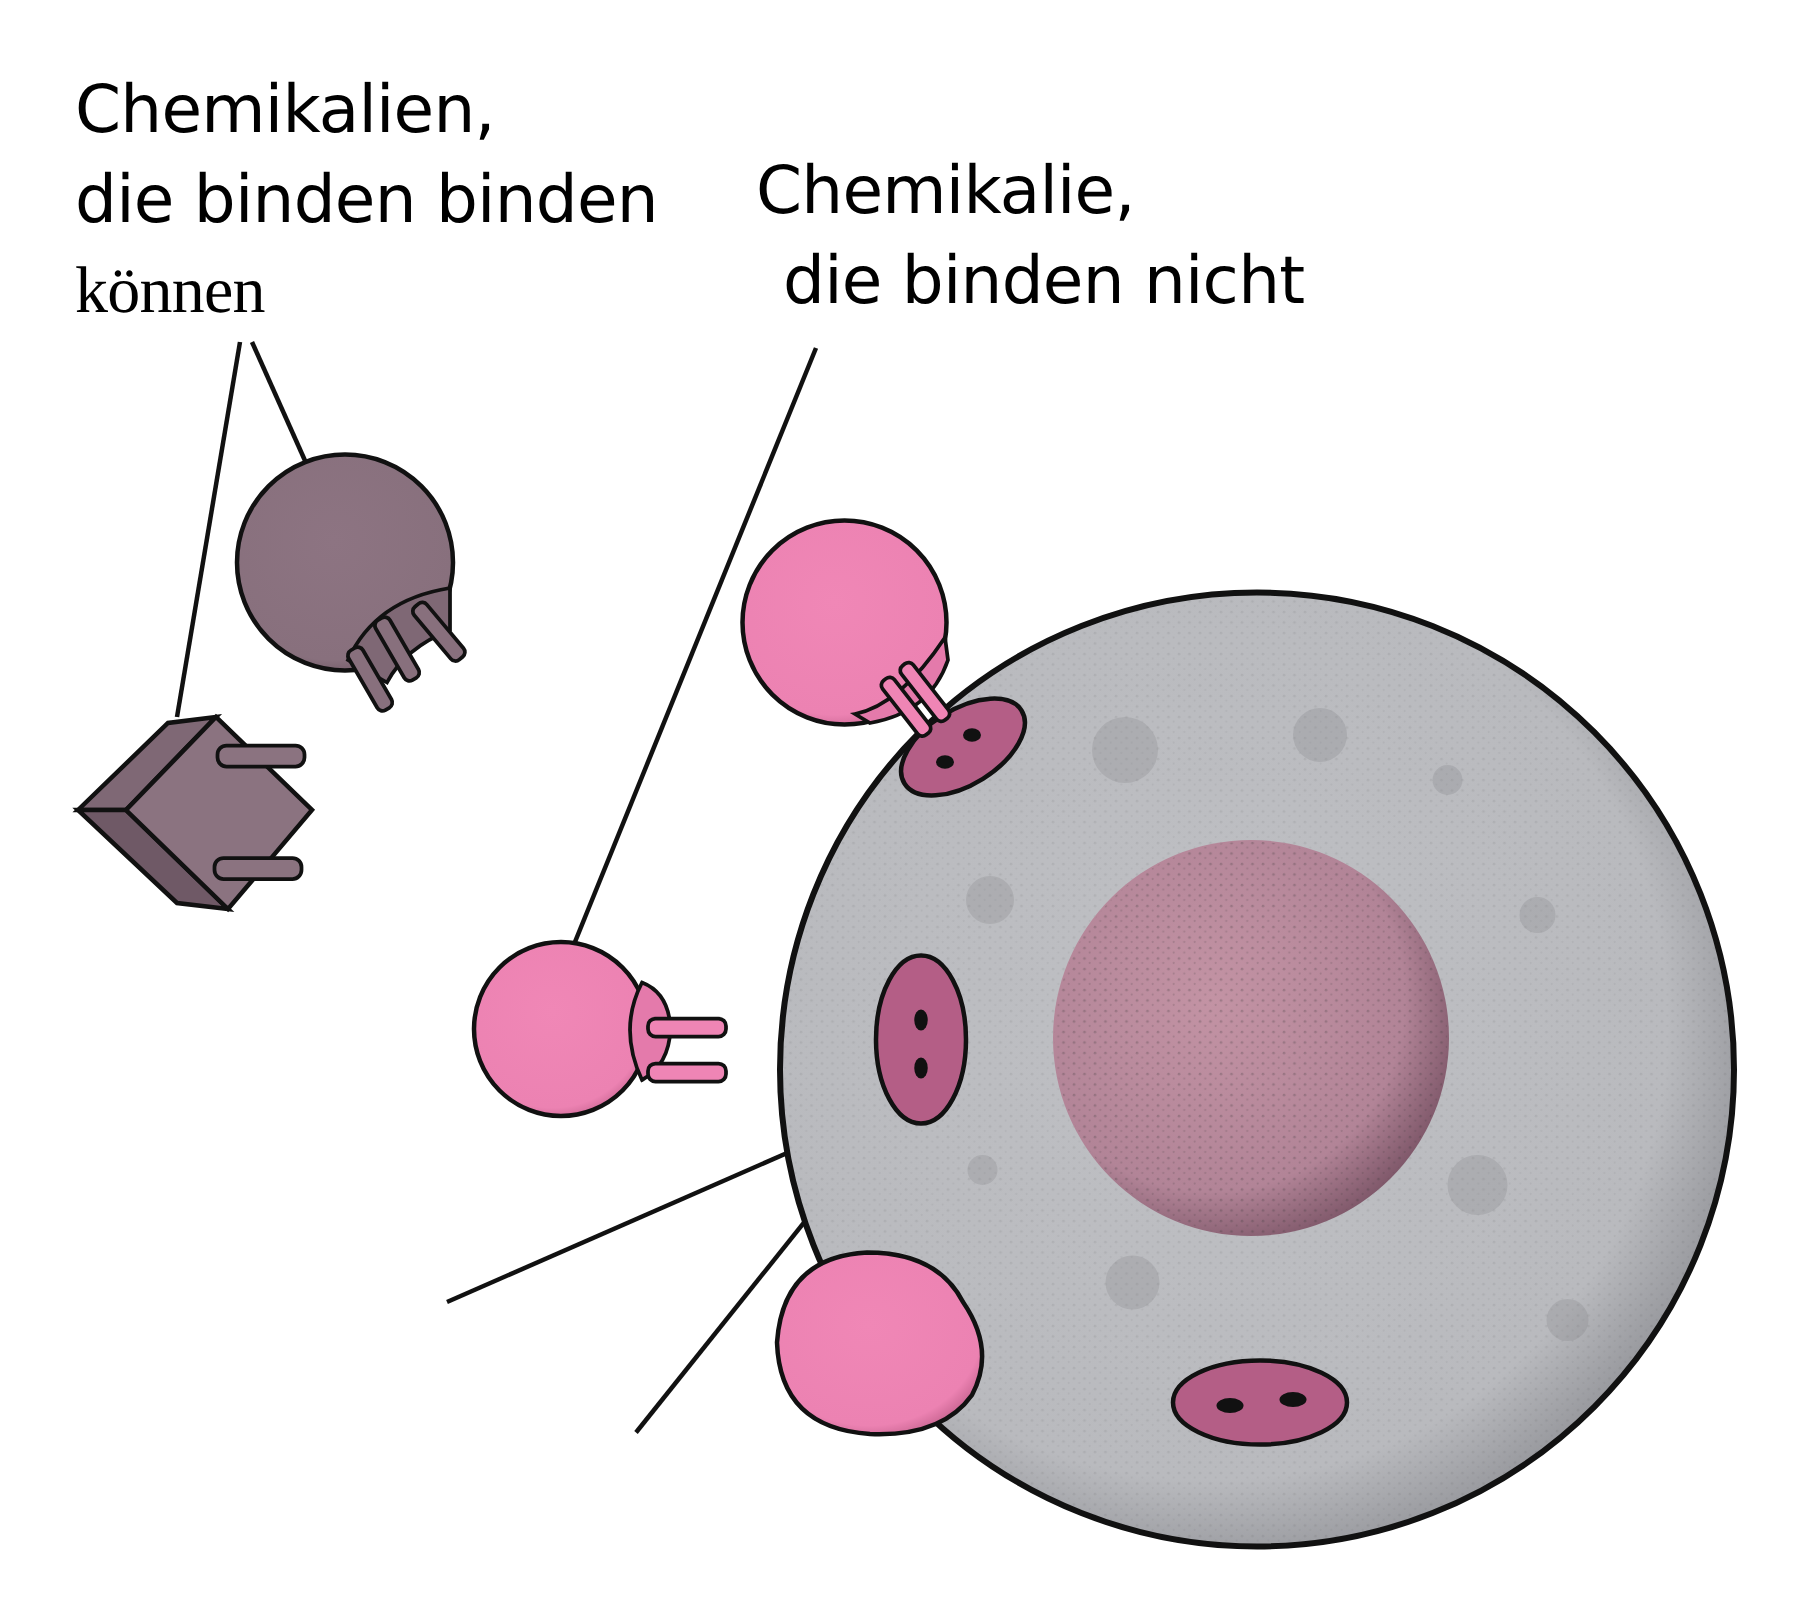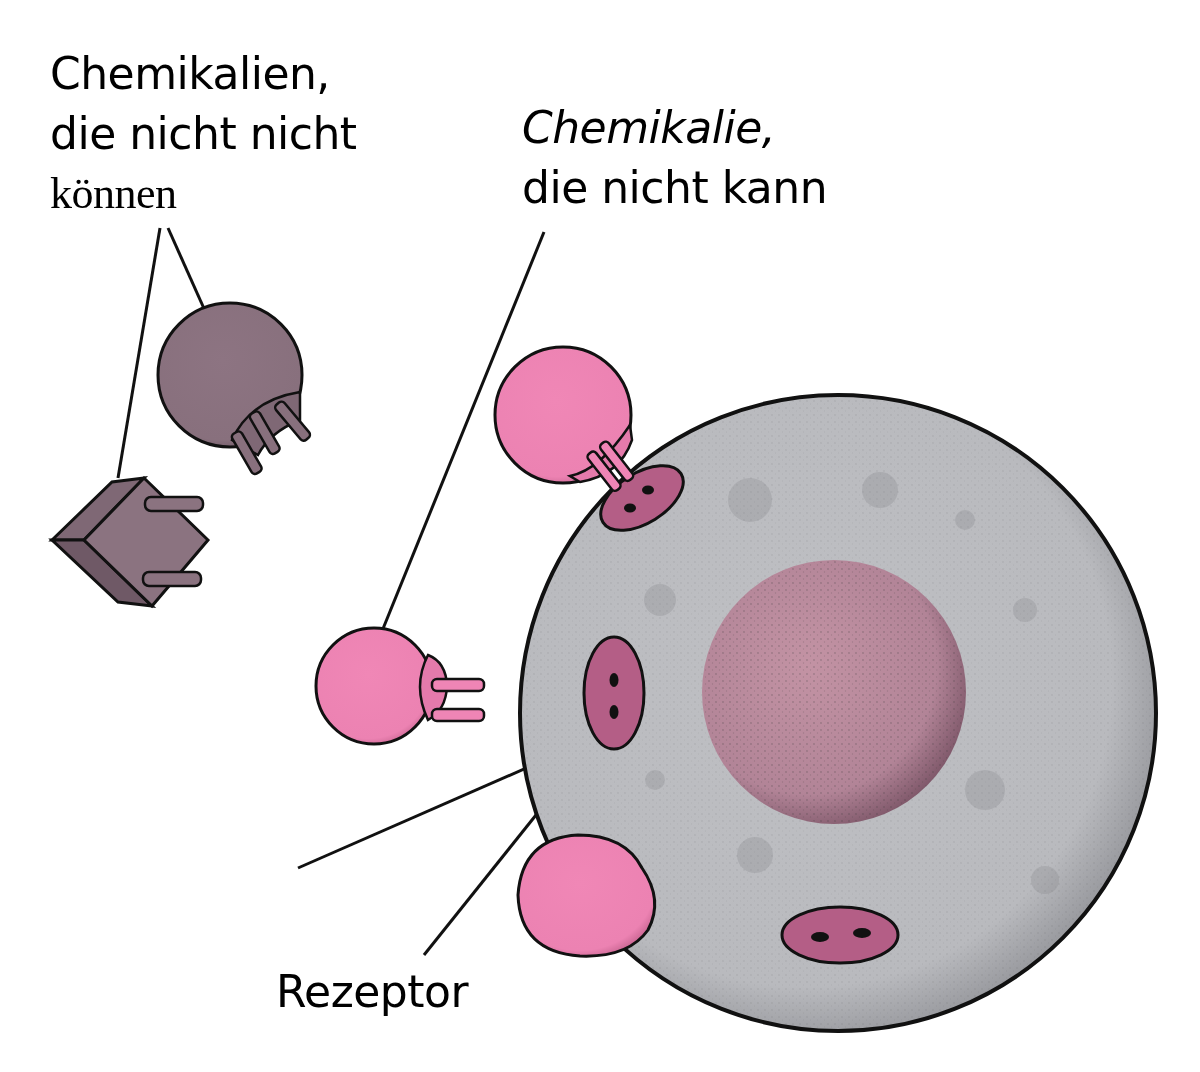--- a/index.html
+++ b/index.html
@@ -118,21 +118,20 @@
     <g>
       <polygon points="52,540 112,482 144,478 84,540" fill="#7f6875" stroke="#111" stroke-width="3"></polygon>
       <polygon points="52,540 84,540 152,606 118,602" fill="#6f5966" stroke="#111" stroke-width="3"></polygon>
       <polygon points="84,540 144,478 208,540 152,606" fill="#8b7380" stroke="#111" stroke-width="3"></polygon>
       <rect x="145" y="497" width="58" height="14" rx="6" fill="#8b7380" stroke="#111" stroke-width="2.5"></rect>
       <rect x="143" y="572" width="58" height="14" rx="6" fill="#8b7380" stroke="#111" stroke-width="2.5"></rect>
     </g>
   </svg>
 
   <div class="label" style="left:50px; top:46px;">Chemikalien,</div>
-  <div class="label" style="left:50px; top:106px;">die nicht nicht</div>
+  <div class="label" style="left:50px; top:106px;">die binden binden</div>
   <div class="label" style="left:50px; top:166px;font-family:Liberation Serif, serif;">können</div>
 
-  <div class="label" style="left:522px; top:100px;font-style:italic;">Chemikalie,</div>
-  <div class="label" style="left:522px; top:160px;">die nicht kann</div>
+  <div class="label" style="left:504px; top:100px;">Chemikalie,</div>
+  <div class="label" style="left:522px; top:160px;">die binden nicht</div>
 
-  <div class="label" style="left:276px; top:964px;">Rezeptor</div>
 
 </div>
 
 </body></html>

